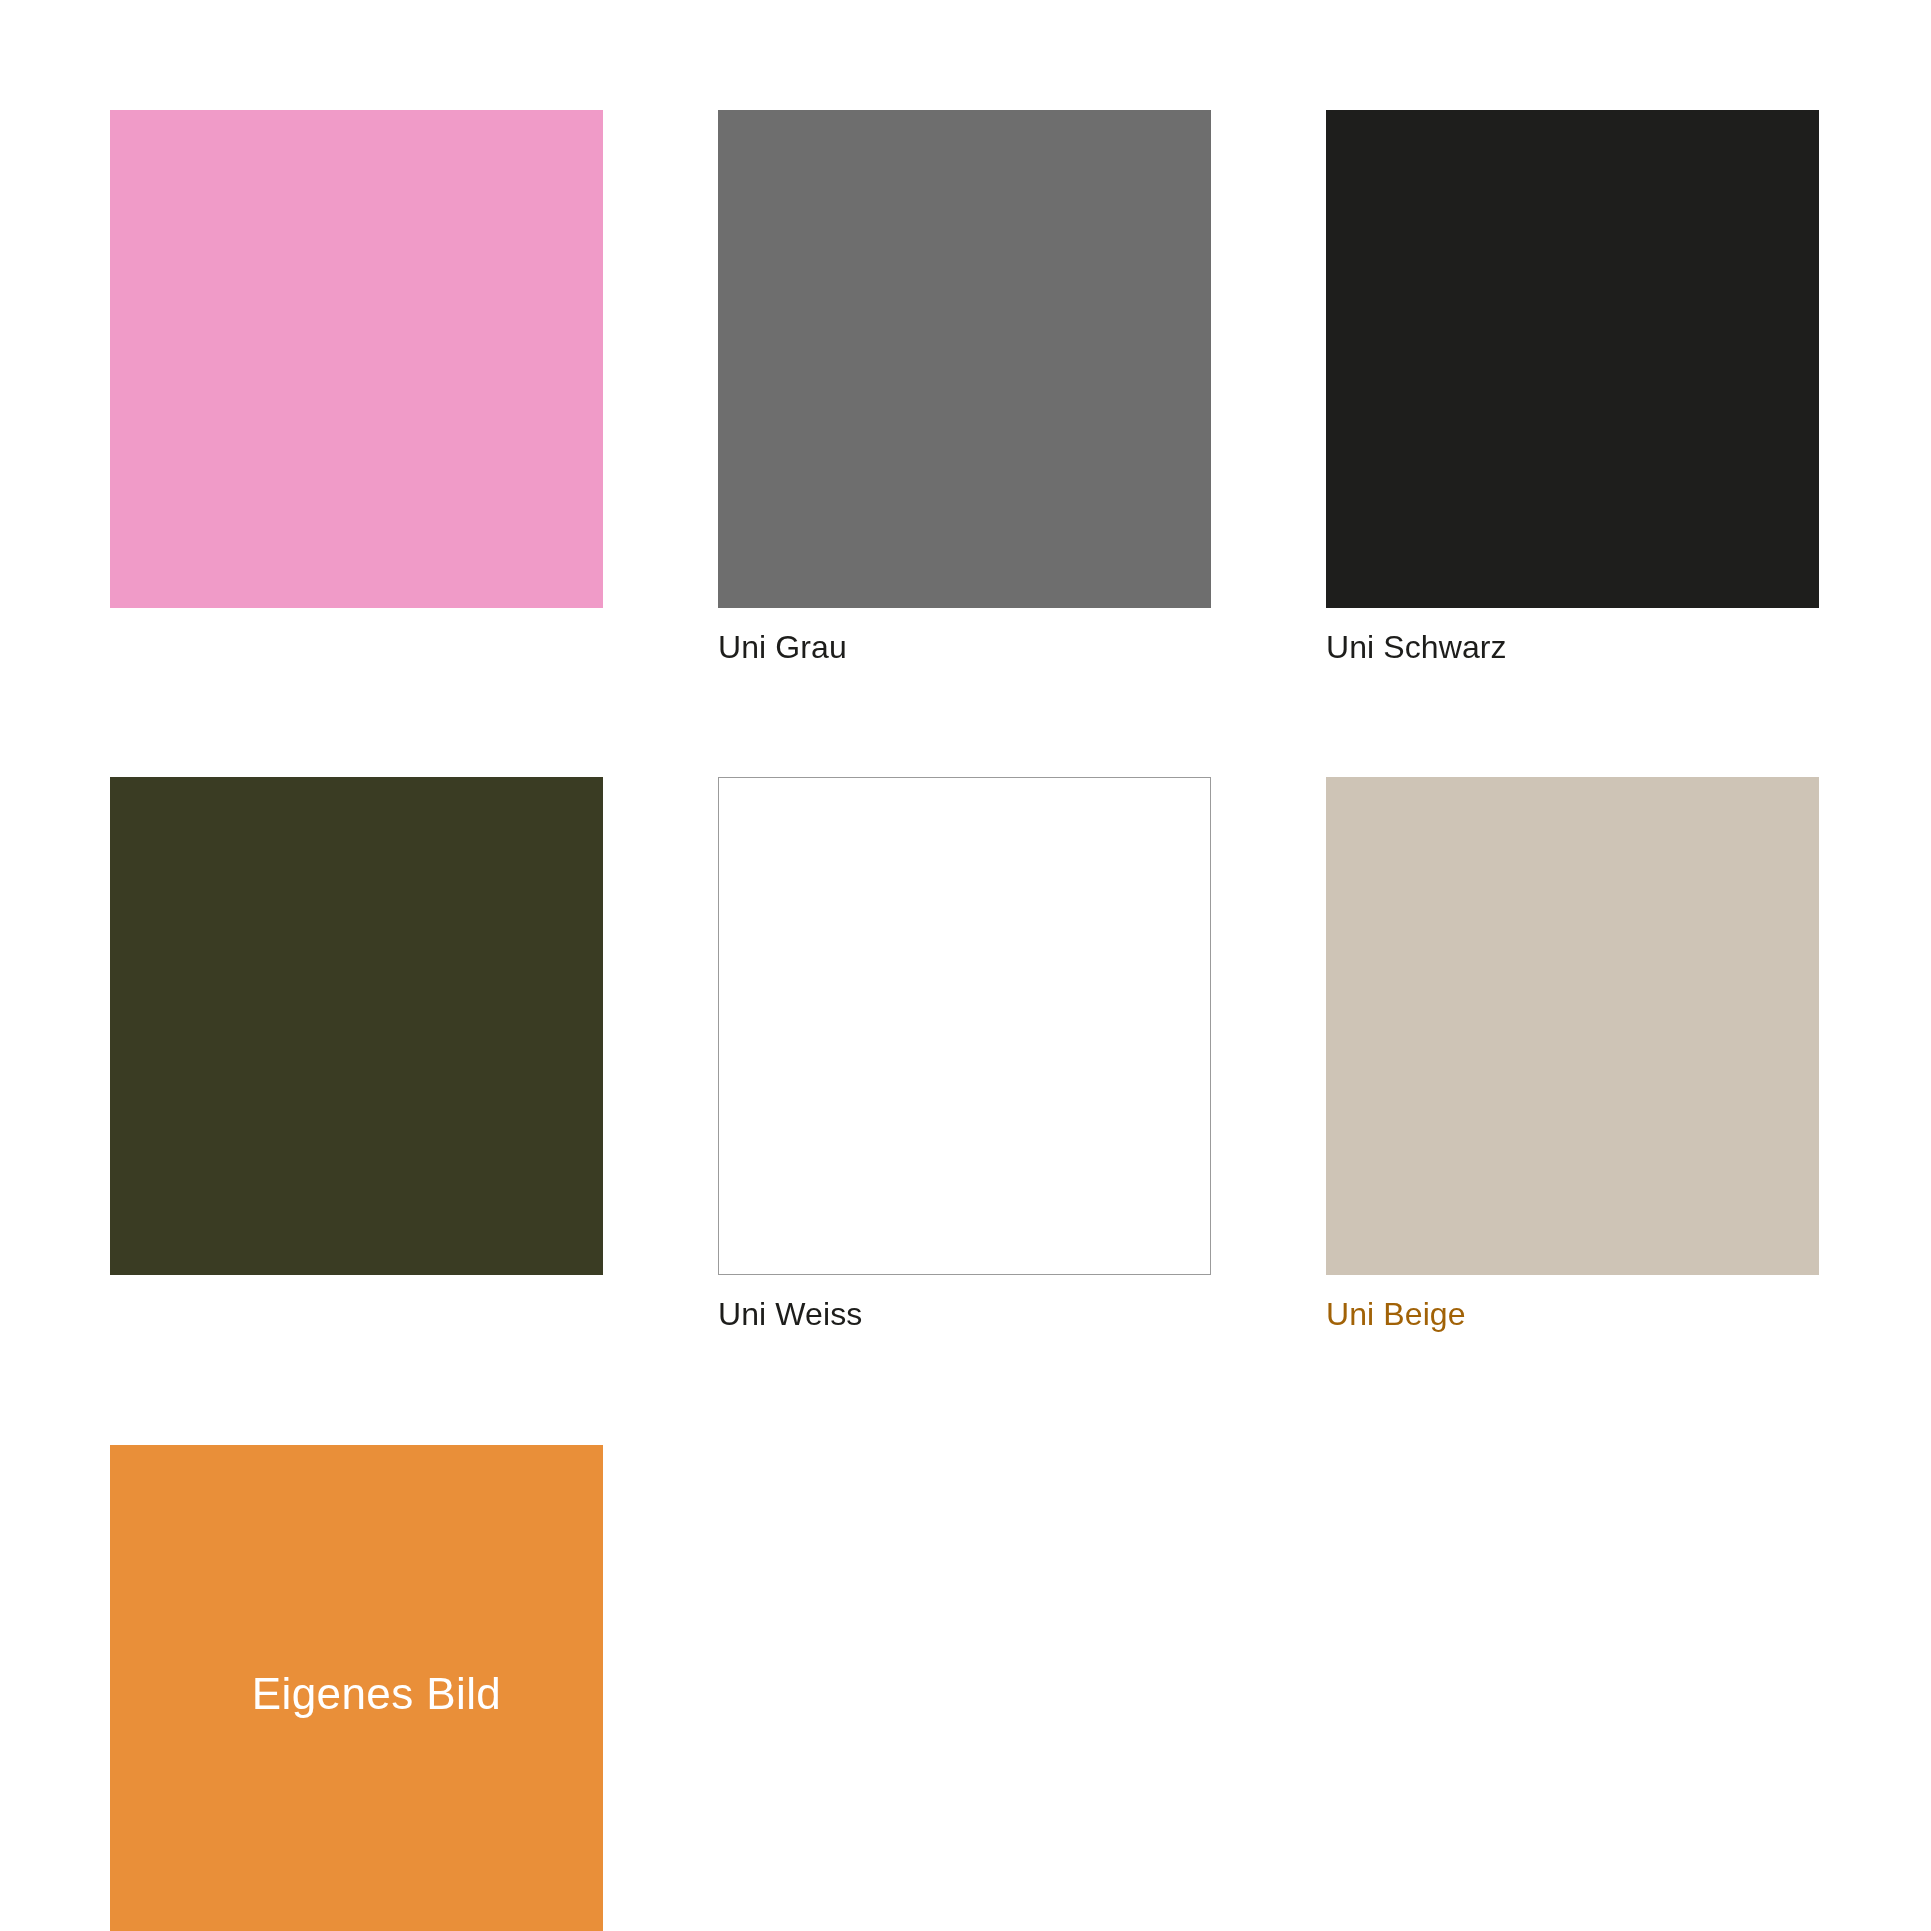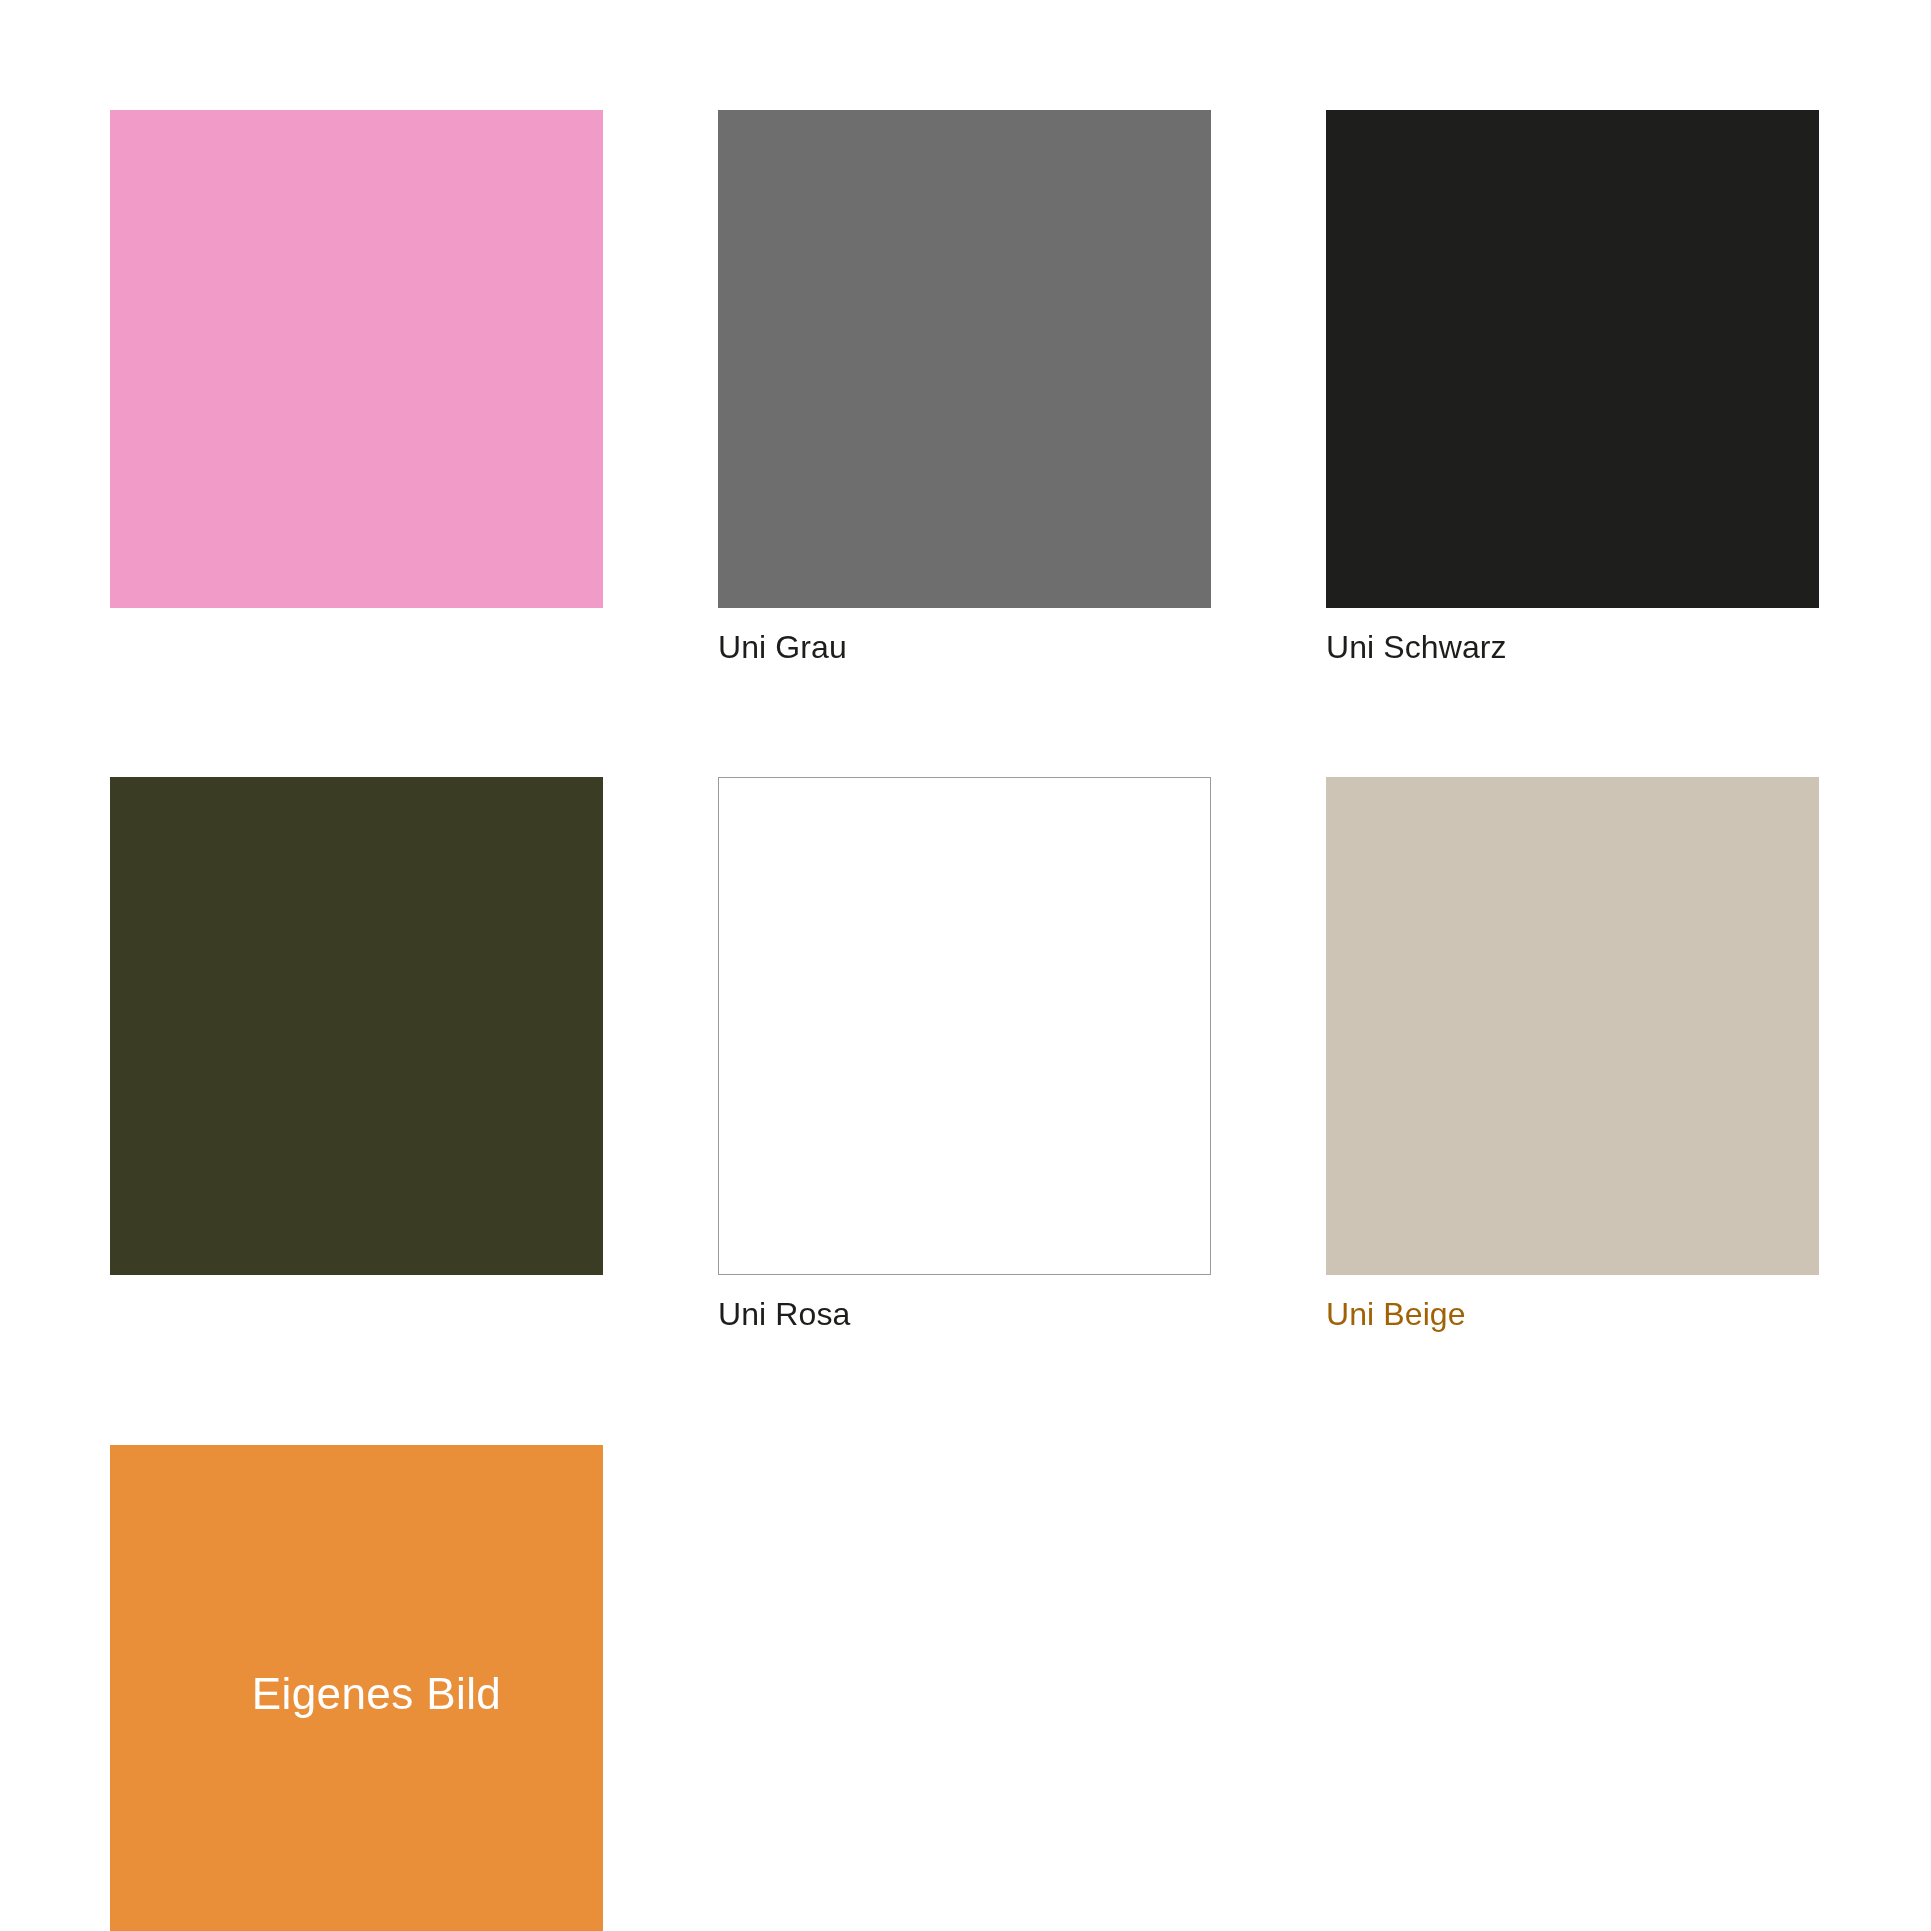--- a/index.html
+++ b/index.html
@@ -79,21 +79,21 @@
     </div>
     <div class="swatch-cell">
       <div class="swatch-chip" style="background: rgb(30, 30, 28);"></div>
       <span class="swatch-label" style="color: rgb(29, 29, 27);">Uni Schwarz</span>
     </div>
     <div class="swatch-cell">
       <div class="swatch-chip" style="background: rgb(58, 60, 35);"></div>
     </div>
     <div class="swatch-cell">
       <div class="swatch-chip bordered" style="background: rgb(255, 255, 255); border-color: rgb(155, 155, 155);"></div>
-      <span class="swatch-label" style="color: rgb(29, 29, 27);">Uni Rosa</span>
+      <span class="swatch-label" style="color: rgb(29, 29, 27);">Uni Weiss</span>
     </div>
     <div class="swatch-cell">
       <div class="swatch-chip" style="background: rgb(206, 196, 182);"></div>
       <span class="swatch-label" style="color: #a16207;">Uni Beige</span>
     </div>
     <div class="swatch-cell">
       <div class="swatch-chip" style="background: rgb(233, 143, 57);">
         <span class="chip-overlay-text" style="color: rgb(255, 255, 255);">Eigenes Bild</span>
       </div>
     </div>

